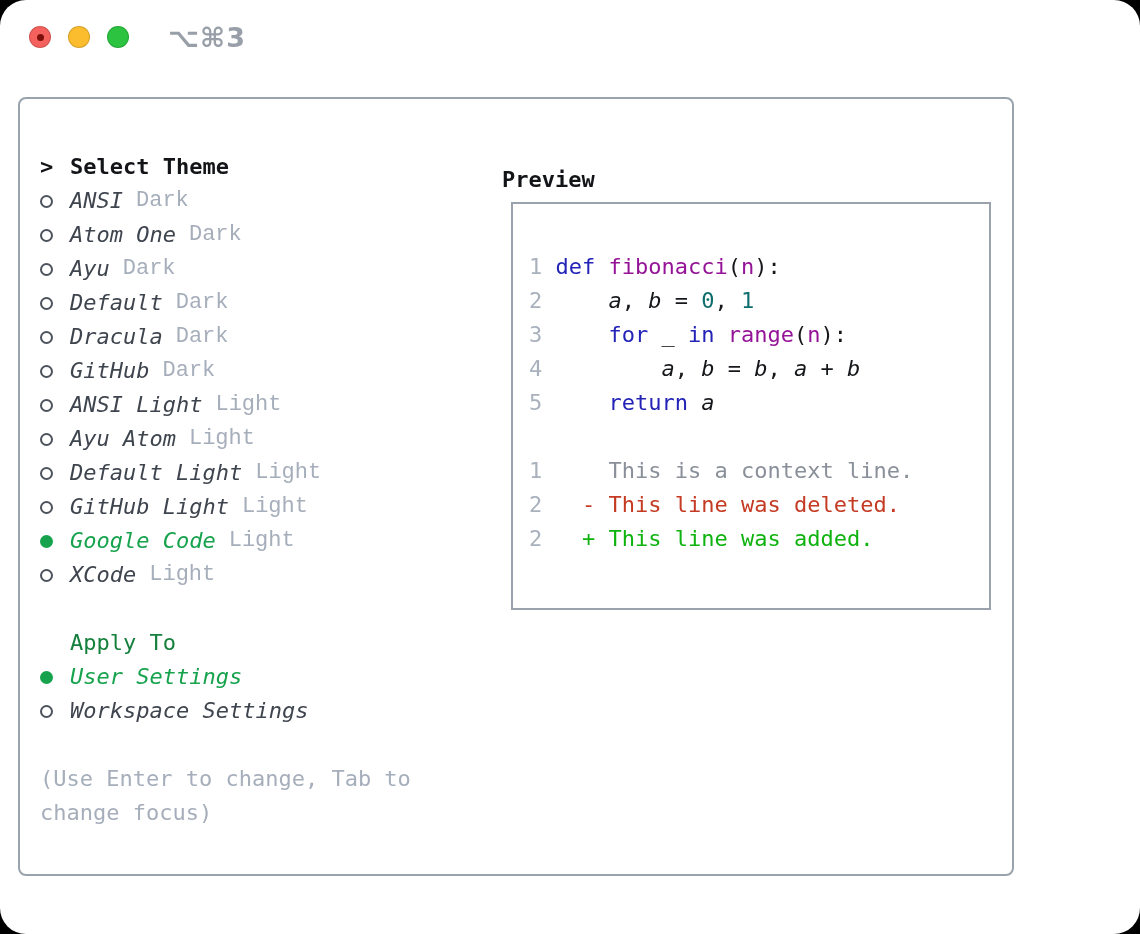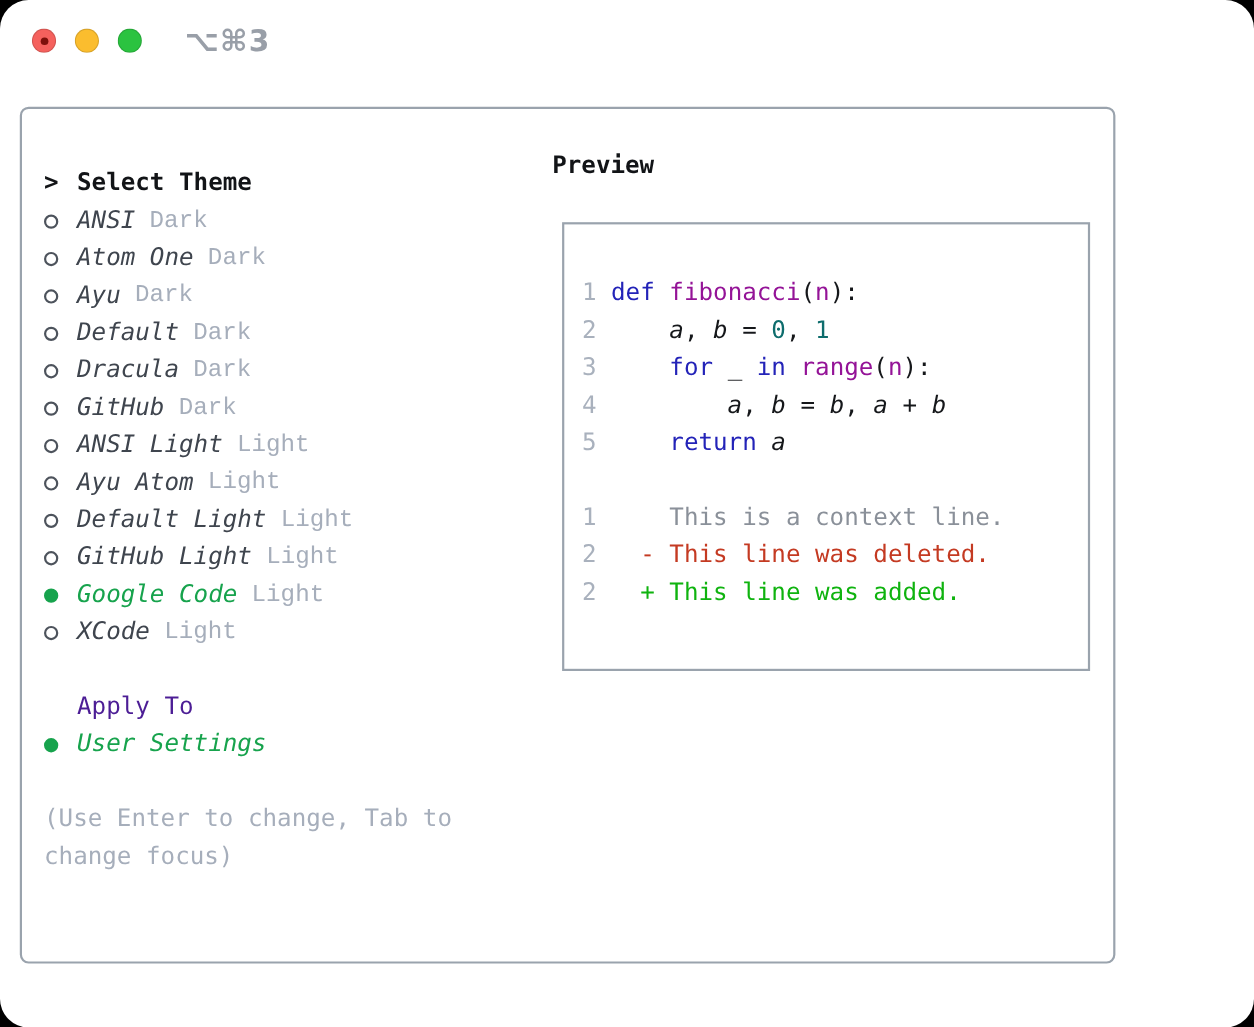--- a/index.html
+++ b/index.html
@@ -19,28 +19,28 @@
   
   .panel{position:absolute;left:18px;top:97px;width:996px;height:779px;box-sizing:border-box;
          border:2px solid var(--border);border-radius:8px;background:#fff;}
   .left{position:absolute;left:20px;top:51px;}
   .row{display:flex;align-items:center;height:34px;font-size:22px;line-height:34px;}
   .marker{width:30px;flex:0 0 30px;display:flex;align-items:center;}
   .radio{width:13px;height:13px;box-sizing:border-box;border:2px solid #4d535c;border-radius:50%;}
   .radio.sel{background:var(--green);border-color:var(--green);}
   .prompt{font-weight:700;color:#121417;}
   .hdr{font-weight:700;color:#121417;}
-  .apply-hdr{color:#4c1d95;}
+  .apply-hdr{color:#15803d;}
   .t-name{color:#3f454e;font-style:italic;}
   .t-name.sel{color:var(--green);}
   .t-var{color:var(--muted);margin-left:13px;font-family:Liberation Mono, monospace;}
   .spacer{height:34px;}
   .help{margin-top:34px;font-size:22px;line-height:34px;color:var(--muted);}
   
-  .preview-title{position:absolute;left:482px;top:34px;height:34px;display:flex;align-items:center;
+  .preview-title{position:absolute;left:482px;top:63px;height:34px;display:flex;align-items:center;
          font-size:22px;font-weight:700;color:#121417;text-align:center;}
   .preview-box{position:absolute;left:491px;top:103px;width:480px;height:408px;box-sizing:border-box;
          border:2px solid var(--border);padding:46px 0 0 16px;background:#fff;}
   .pline{white-space:pre;font-size:22px;line-height:34px;}
   .blank{height:34px;}
   .num{color:var(--lnum);}
   .kwd{color:var(--kwd);}
   .typ{color:var(--typ);}
   .lit{color:var(--lit);}
   .pln{color:#15171a;}
@@ -159,20 +159,26 @@
         <span class="marker"></span>
         <span class="apply-hdr">Apply To</span>
       </div>
       <div>
           <div class="row">
             <span class="marker">
               <span class="radio sel"></span>
             </span>
             <span class="t-name sel">User Settings</span>
           </div>
+          <div class="row">
+            <span class="marker">
+              <span class="radio"></span>
+            </span>
+            <span class="t-name">Workspace Settings</span>
+          </div>
         </div>
       <div class="help">
         <div>(Use Enter to change, Tab to</div>
         <div>change focus)</div>
       </div>
     </div>
 
     <div class="preview-title">Preview</div>
     <div class="preview-box">
       <div>

